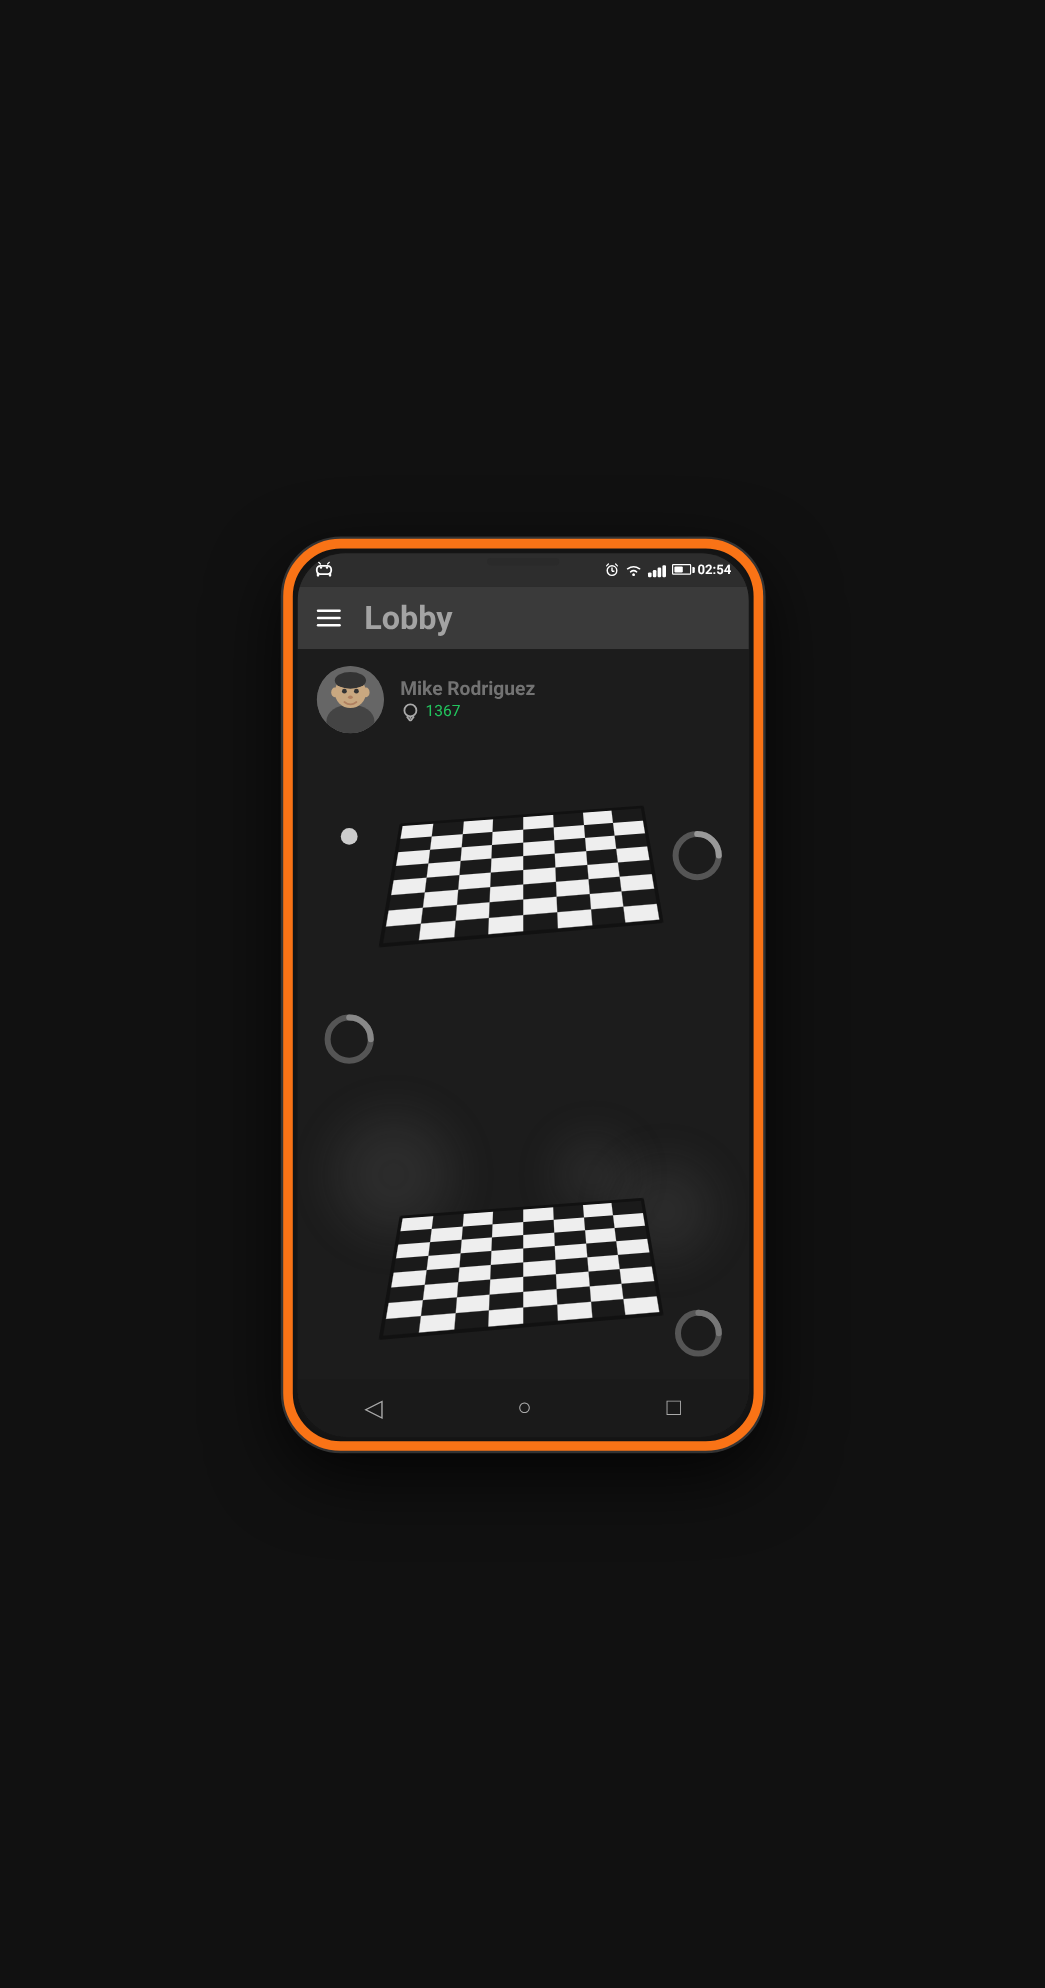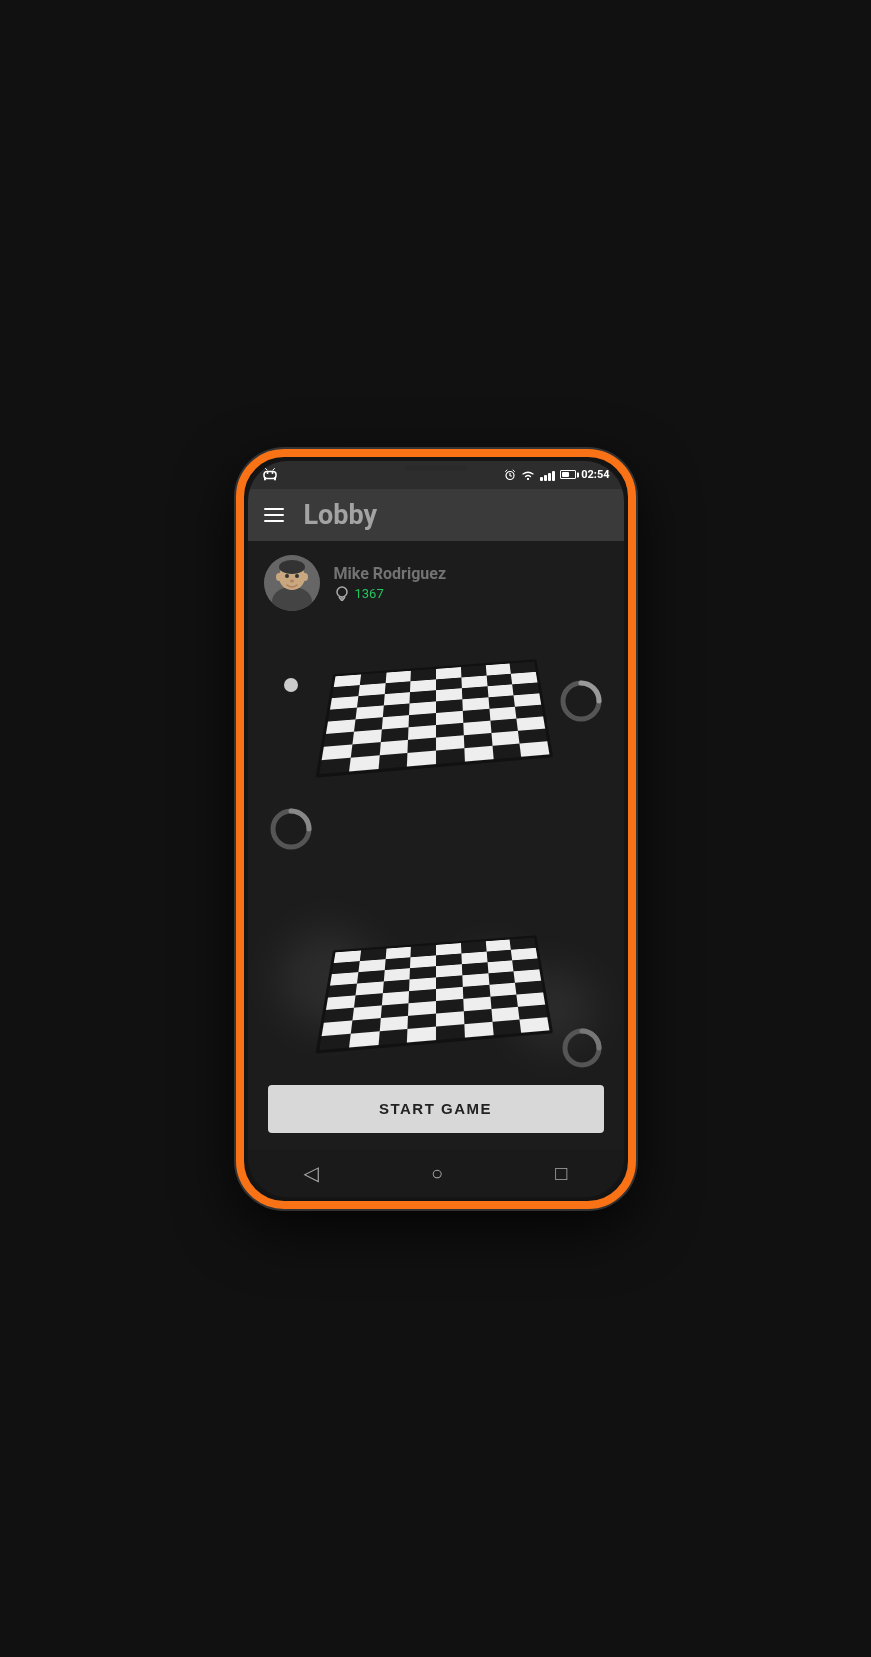--- a/index.html
+++ b/index.html
@@ -594,23 +594,20 @@
           <div style="position: absolute; right: 10px; bottom: -30px;">
             <svg width="44" height="44" viewBox="0 0 44 44">
               <circle cx="22" cy="22" r="17" fill="none" stroke="#555" stroke-width="5"></circle>
               <path d="M22 5 A17 17 0 0 1 39 22" fill="none" stroke="#777" stroke-width="5" stroke-linecap="round"></path>
             </svg>
           </div>
         </div>
 
       </div>
 
-      <div class="start-btn-container">
-        <button class="start-btn">START GAME</button>
-      </div>
 
     </div>
 
     <div class="nav-bar">
       <span class="nav-icon">◁</span>
       <span class="nav-icon">○</span>
       <span class="nav-icon">□</span>
     </div>
 
   </div>

